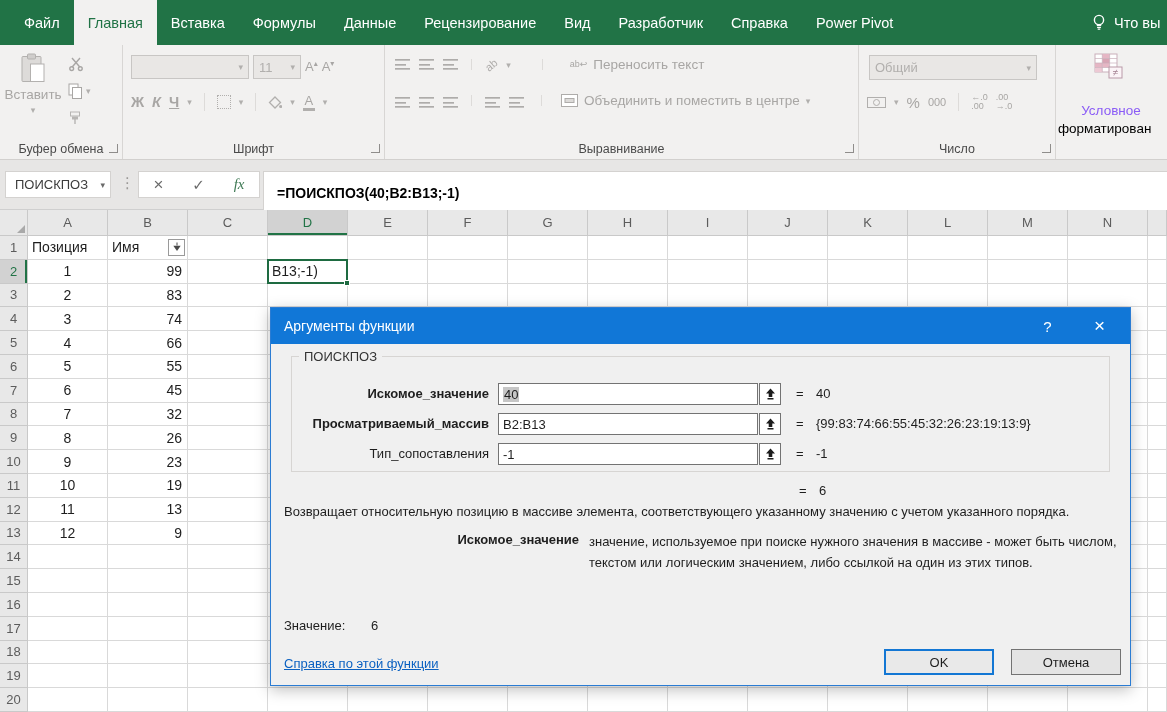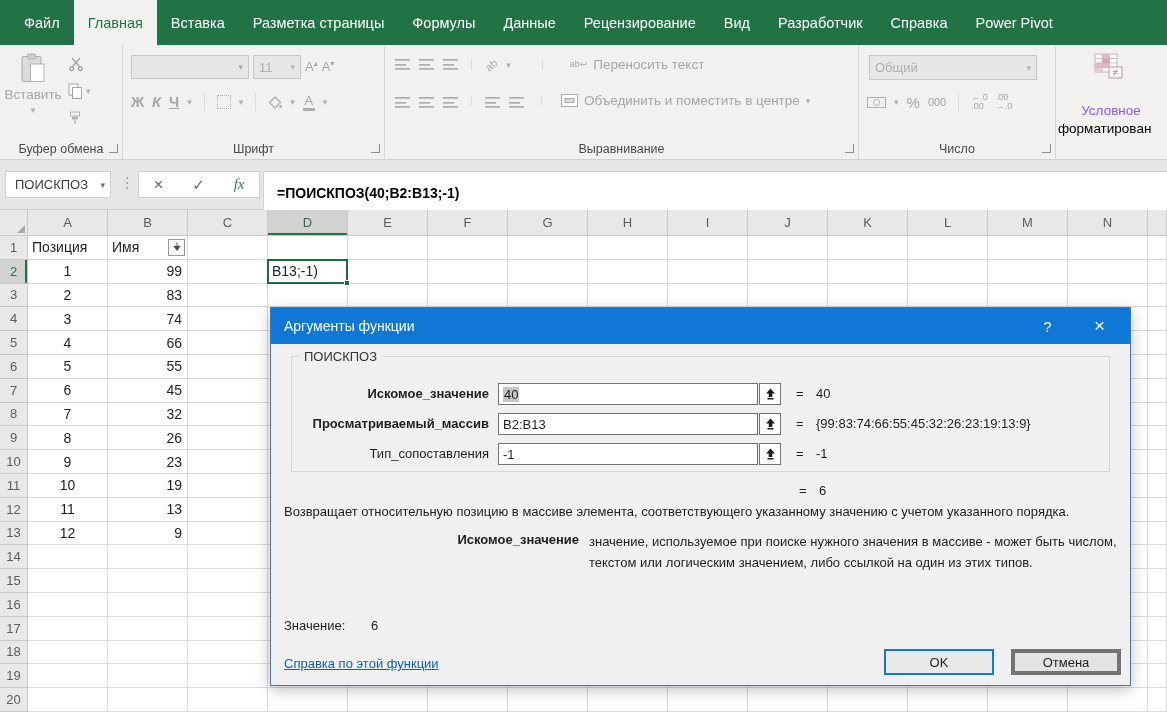--- a/index.html
+++ b/index.html
@@ -132,45 +132,53 @@
   .t39 { top:39px; } .t69 { top:69px; } .t99 { top:99px; }
   .finaleq { position:absolute; left:528px; top:139px; }
   .finalres { position:absolute; left:548px; top:139px; }
   .ddesc { position:absolute; left:13px; top:160px; right:10px; }
   .dhelp-label { position:absolute; left:13px; top:188px; width:295px; text-align:right; font-weight:700; }
   .dhelp-text { position:absolute; left:318px; top:188px; width:534px; line-height:1.6; }
   .dvalue { position:absolute; left:13px; top:274px; }
   .dvalue span { margin-left:22px; }
   .dlink { position:absolute; left:13px; top:312px; color:#0b61c1; text-decoration:underline; cursor:pointer; }
   .dbtn { position:absolute; top:305px; width:110px; height:26px; background:#e4e4e4;
-          border:4px solid #737373; display:flex; align-items:center; justify-content:center; font-size:13px; }
+          border:1px solid #737373; display:flex; align-items:center; justify-content:center; font-size:13px; }
   .dbtn-ok { left:613px; border:2px solid #1377d4; background:#e9e9e9; }
   .dbtn-cancel { left:740px; }
 
   .ic { display:inline-flex; align-items:center; }
 </style>
 </head>
 <body>
 
 <div class="app">
 
   <div class="tabbar">
     <div id="tabs-list">
         <div class="tab">Файл</div>
         <div class="tab active">Главная</div>
         <div class="tab">Вставка</div>
-        <div class="tab">Разметка страницы</div>
         <div class="tab">Формулы</div>
         <div class="tab">Данные</div>
         <div class="tab">Рецензирование</div>
         <div class="tab">Вид</div>
         <div class="tab">Разработчик</div>
         <div class="tab">Справка</div>
         <div class="tab">Power Pivot</div>
       </div>
+    <div class="tab-search">
+      <span class="ic">
+        <svg width="16" height="17" viewBox="0 0 16 17">
+            <circle cx="8" cy="6" r="4.6" fill="none" stroke="#fff" stroke-width="1.4"></circle>
+            <path d="M5.8 11.3 h4.4 M6.1 13.3 h3.8 M6.7 15.2 h2.6" stroke="#fff" stroke-width="1.3"></path>
+          </svg>
+      </span>
+      <span>Что вы</span>
+    </div>
   </div>
 
   <div class="ribbon">
 
     <div class="rgroup g-clip">
       <div class="paste">
         <span class="ic">
           <svg width="27" height="31" viewBox="0 0 27 31">
               <rect x="2" y="3.5" width="19" height="25" rx="1" fill="#dddbd9" stroke="#b3b1af"></rect>
               <rect x="7.5" y="1" width="8" height="5" rx="1" fill="#cfcdcb" stroke="#b3b1af"></rect>

